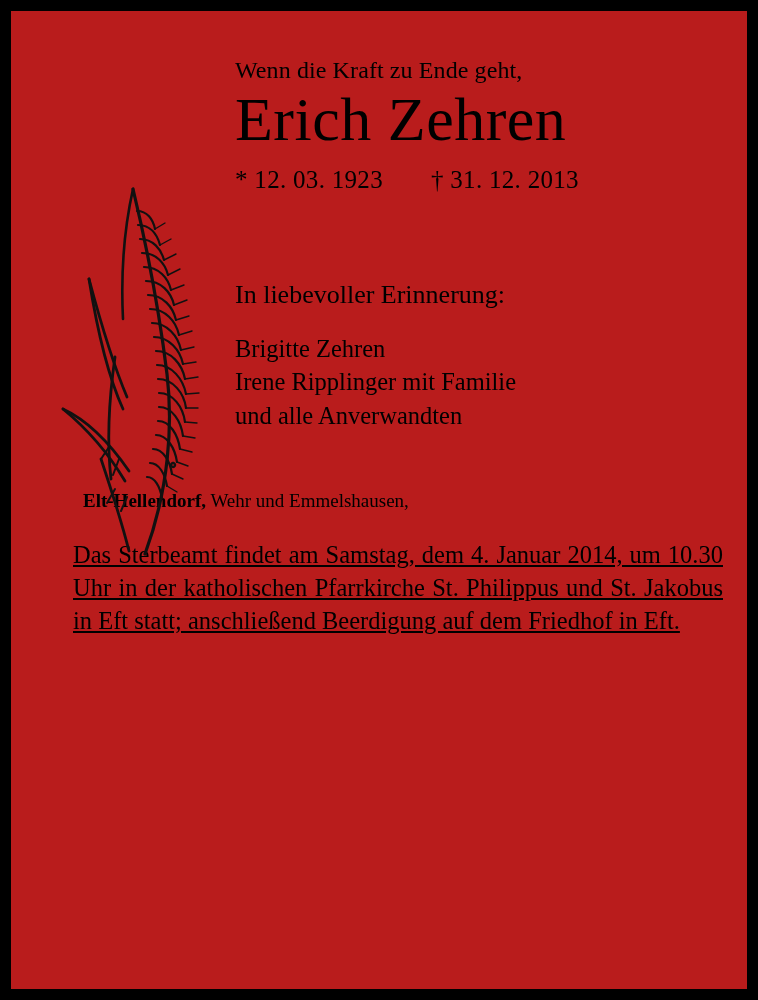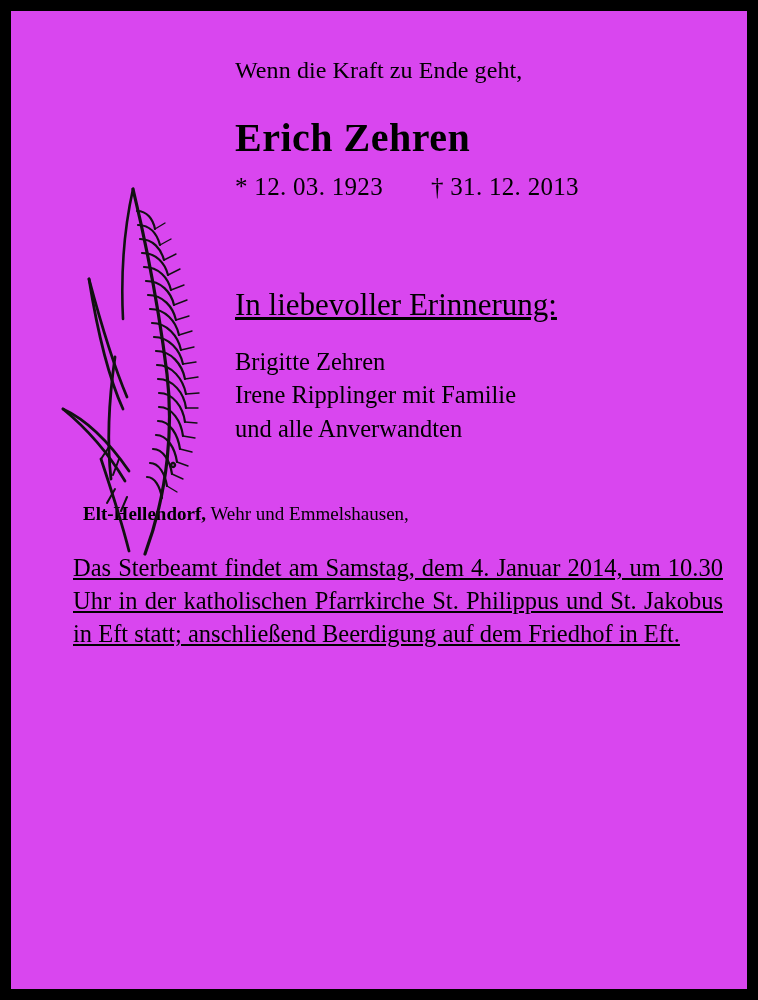--- a/index.html
+++ b/index.html
@@ -12,21 +12,21 @@
     height: 1000px;
     font-family: "Liberation Serif", serif;
     color: #000000;
     overflow: hidden;
   }
   .notice {
     box-sizing: border-box;
     width: 758px;
     height: 1000px;
     border: 11px solid #000000;
-    background: #d946ef;
+    background: #b91c1c;
     position: relative;
   }
   .inner {
     box-sizing: border-box;
     width: 100%;
     height: 100%;
     padding: 44px 52px 20px 52px;
     position: relative;
   }
 
@@ -48,43 +48,41 @@
     width: 482px;
   }
   .intro .justified {
     text-align: justify;
     text-align-last: left;
   }
 
   
   .name {
     margin-left: 172px;
-    margin-top: 30px;
-    font-size: 40px;
-    font-weight: bold;
+    font-size: 62px;
+    font-weight: normal;
     letter-spacing: 0.5px;
     line-height: 1.05;
   }
 
   
   .dates {
     margin-left: 172px;
     margin-top: 14px;
     font-size: 25px;
     letter-spacing: 0.3px;
   }
   .dates .birth { margin-right: 48px; }
   .dates .cross { font-family: "Liberation Serif", serif; text-align: center; }
 
   
   .memory-head {
     margin-left: 172px;
     margin-top: 86px;
-    font-size: 31px;
-    text-decoration: underline;
+    font-size: 26px;
   }
   .survivors {
     margin-left: 172px;
     margin-top: 22px;
     font-size: 24.5px;
     line-height: 1.36;
   }
 
   
   .place {

